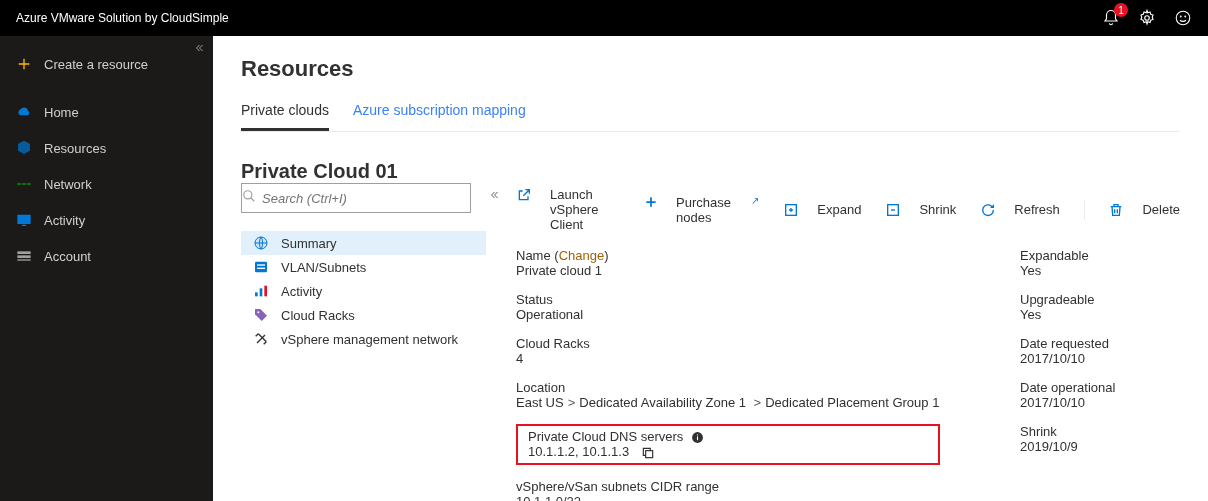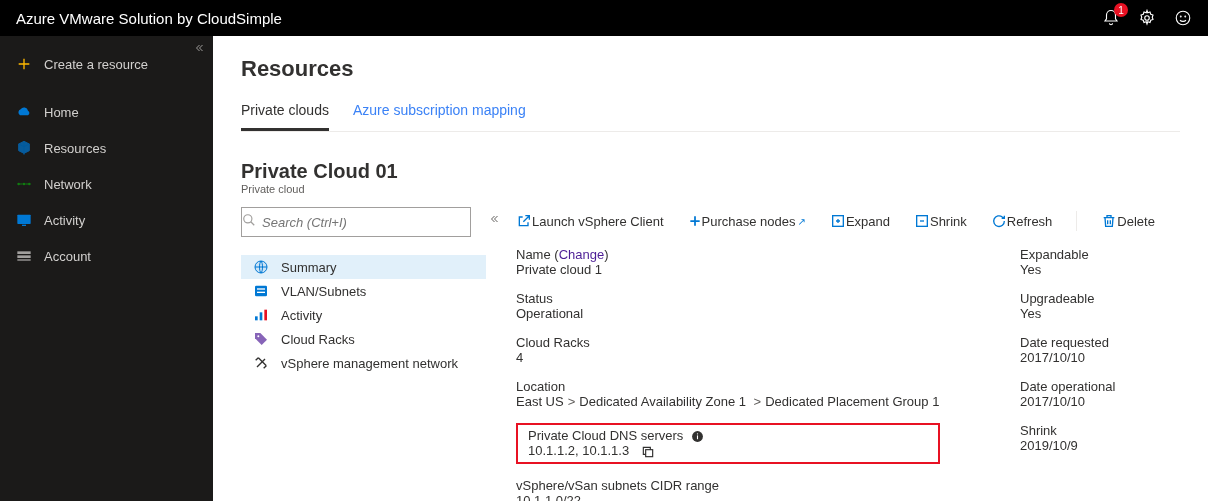--- a/index.html
+++ b/index.html
@@ -1,20 +1,20 @@
 <!DOCTYPE html>
 <html><head>
 <meta charset="utf-8">
 <style>
 * { margin: 0; padding: 0; box-sizing: border-box; font-family: "Segoe UI", Arial, sans-serif; }
 body { width: 1208px; height: 501px; overflow: hidden; background: #fff; }
 
 
 .topbar { height: 36px; background: #000; color: #fff; display: flex; align-items: center; padding: 0 16px; }
-.topbar-title { font-size: 15px; font-weight: 400; flex: 1; }
+.topbar-title { font-size: 12px; font-weight: 400; flex: 1; }
 .topbar-icons { display: flex; gap: 18px; align-items: center; }
 .topbar-icon { width: 18px; height: 18px; display: flex; align-items: center; justify-content: center; cursor: pointer; position: relative; }
 .badge { position: absolute; top: -6px; right: -8px; background: #e81123; color: #fff; font-size: 10px; width: 14px; height: 14px; border-radius: 50%; display: flex; align-items: center; justify-content: center; }
 
 
 .layout { display: flex; height: calc(501px - 36px); }
 
 
 .sidebar { width: 213px; background: #1b1a19; color: #d2d0ce; position: relative; padding-top: 10px; }
 .sidebar-collapse { position: absolute; top: 6px; right: 8px; color: #a19f9d; font-size: 12px; cursor: pointer; }
@@ -38,31 +38,31 @@
 .search-box { display: flex; align-items: center; border: 1px solid #a19f9d; height: 30px; padding: 0 0; gap: 6px; margin-bottom: 18px; width: 230px; }
 .search-box input { border: none; outline: none; font-size: 13px; color: #605e5c; font-style: italic; width: 100%; background: transparent; }
 .search-icon { color: #a19f9d; }
 
 .nav-item { display: flex; align-items: center; gap: 12px; padding: 4px 12px; font-size: 13px; color: #323130; cursor: pointer; }
 .nav-item.selected { background: #e1f0fa; }
 .nav-icon { width: 16px; height: 16px; display: flex; align-items: center; justify-content: center; }
 
 .right-panel { flex: 1; padding-left: 20px; }
 .toolbar { display: flex; gap: 24px; align-items: center; padding: 4px 0 16px 0; }
-.tool-btn { display: flex; align-items: center; gap: 0; font-size: 13px; color: #323130; cursor: pointer; }
+.tool-btn { display: flex; gap: 18px; font-size: 13px; color: #323130; cursor: pointer; }
 .tool-btn .ticon { color: #0078d4; display: flex; }
 .tool-sep { width: 1px; height: 20px; background: #edebe9; }
 
 .detail-cols { display: flex; gap: 80px; }
 .col { display: flex; flex-direction: column; gap: 14px; }
 .col-left { flex: 1; }
 .col-right { width: 160px; }
 .field-label { font-size: 13px; color: #323130; }
 .field-value { font-size: 13px; color: #323130; }
-.link { color: #4c1d95; cursor: pointer; }
+.link { color: #a16207; cursor: pointer; }
 .breadcrumb-sep { color: #605e5c; margin: 0 4px; }
 .highlight-box { border: 2px solid #e81123; padding: 3px 10px; display: inline-block; }
 .info-icon { display: inline-flex; vertical-align: middle; margin-left: 4px; }
 .copy-icon { display: inline-flex; vertical-align: middle; margin-left: 8px; cursor: pointer; }
 .ext-icon { color: #0078d4; margin-left: 2px; font-size: 10px; vertical-align: top; }
 </style>
 </head>
 <body>
 
 <div class="topbar">
@@ -157,21 +157,20 @@
     </div>
   </div>
 
   <div class="main">
     <div class="main-heading">Resources</div>
     <div class="tabs">
       <div class="tab active">Private clouds</div>
       <div class="tab">Azure subscription mapping</div>
     </div>
     <div class="pc-title">Private Cloud 01</div>
-    <div class="pc-subtitle">Private cloud</div>
 
     <div class="content-row">
 
       <div class="left-panel">
         <div class="left-collapse">
           <svg width="12" height="12" viewBox="0 0 24 24" fill="none" stroke="#605e5c" stroke-width="2">
               <path d="M13 6l-6 6 6 6M19 6l-6 6 6 6"></path>
             </svg>
         </div>
         <div class="search-box">

